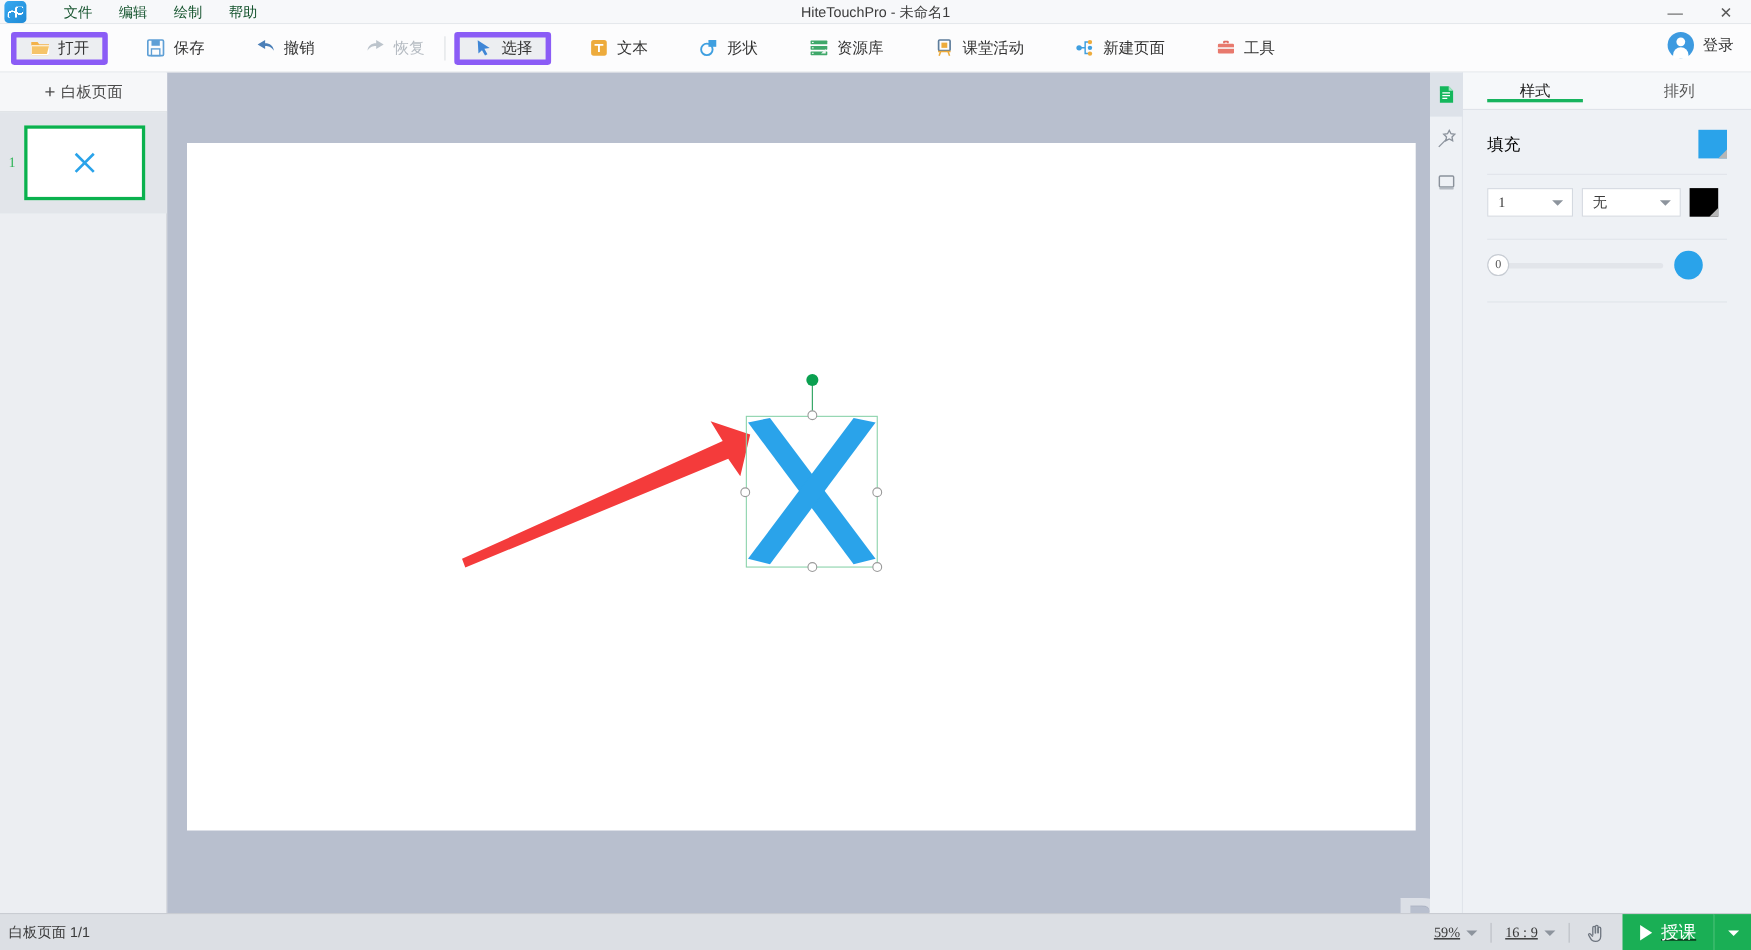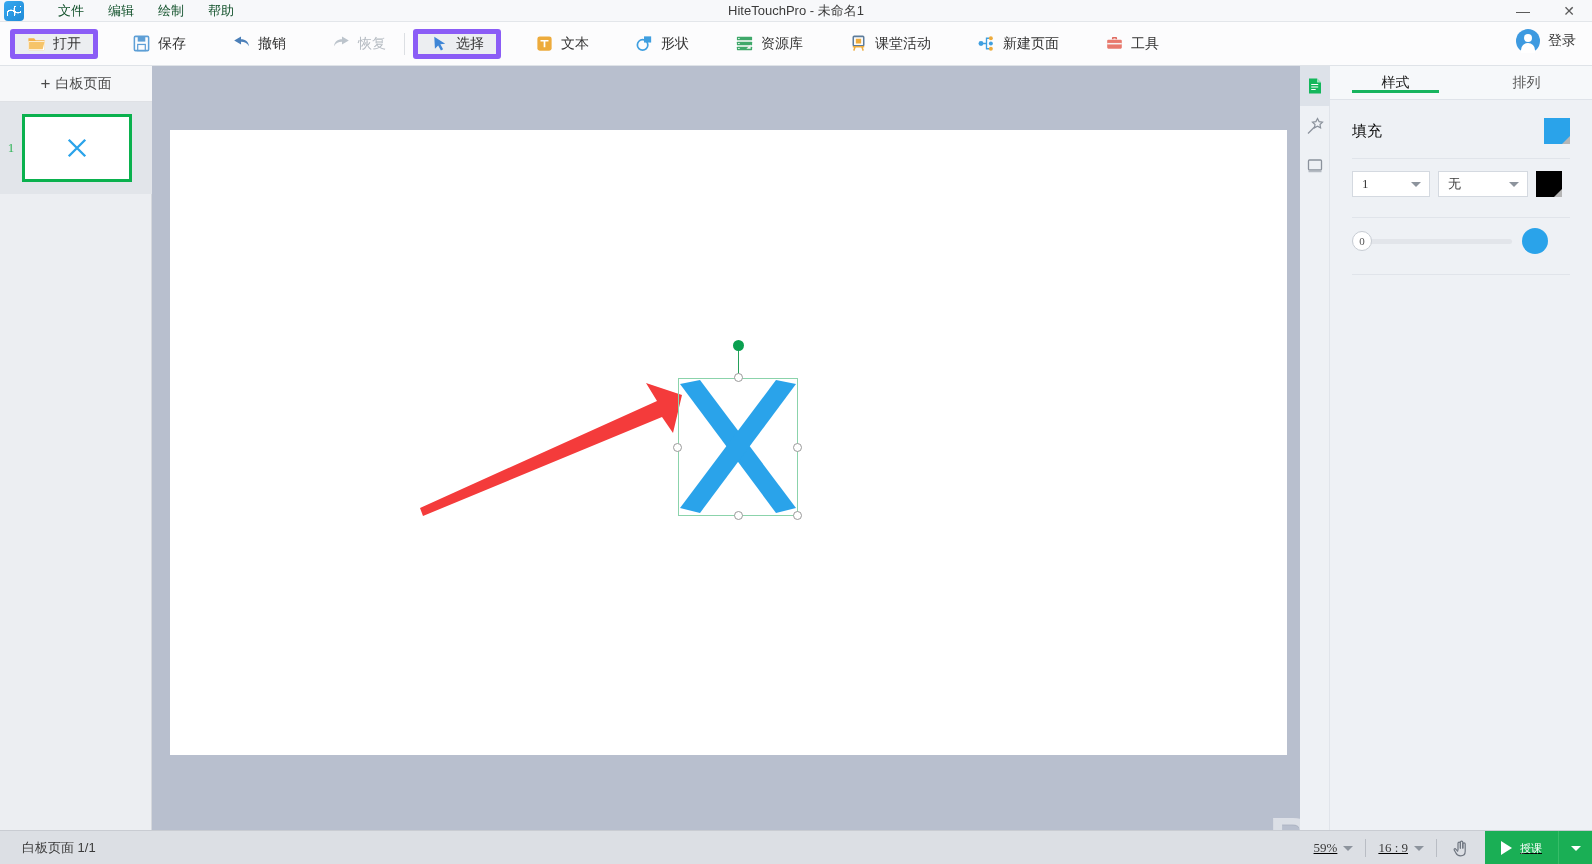--- a/index.html
+++ b/index.html
@@ -241,34 +241,34 @@
     font-size:11px; color:#555; font-family:"Liberation Serif", serif;
   }
   .alpha-dot { width:26px; height:26px; border-radius:50%; cursor:default; }
 
   
   .statusbar {
     position:absolute; left:0; bottom:0; width:1592px; height:34px;
     background:#dcdfe4; border-top:1px solid #c9ccd2;
     display:flex; align-items:center;
   }
-  .status-left { font-size:13px; color:#3a3a3a; margin-left:22px;text-align:center; }
+  .status-left { font-size:13px; color:#3a3a3a; margin-left:8px;text-align:center; }
   .status-right {
     position:absolute; right:0; top:0; height:34px; display:flex; align-items:center;text-decoration:underline;
   }
   .zoom-ctl, .ratio-ctl {
     display:flex; align-items:center; gap:6px; font-size:13px; color:#3a3a3a;
     padding: 0 12px; cursor:default; font-family:"Liberation Serif", serif;
   }
   .vsep { width:1px; height:18px; background:#b9bdc4; }
   .hand-btn { padding:0 14px; cursor:default; display:flex; align-items:center;}
   .teach-btn {
     display:flex; align-items:center; gap:8px;
     background:#1aaf55; color:#fff; height:34px; padding:0 16px;
-    font-size:11px; cursor:default;
+    font-size:16px; cursor:default;
   }
   .teach-caret {
     background:#1aaf55; height:34px; width:34px;
     display:flex; align-items:center; justify-content:center; cursor:default;
     border-left:1px solid #36bd68;
   }
   .play-tri {
     width:0;height:0;border-left:11px solid #fff;
     border-top:7px solid transparent;border-bottom:7px solid transparent;
   }

